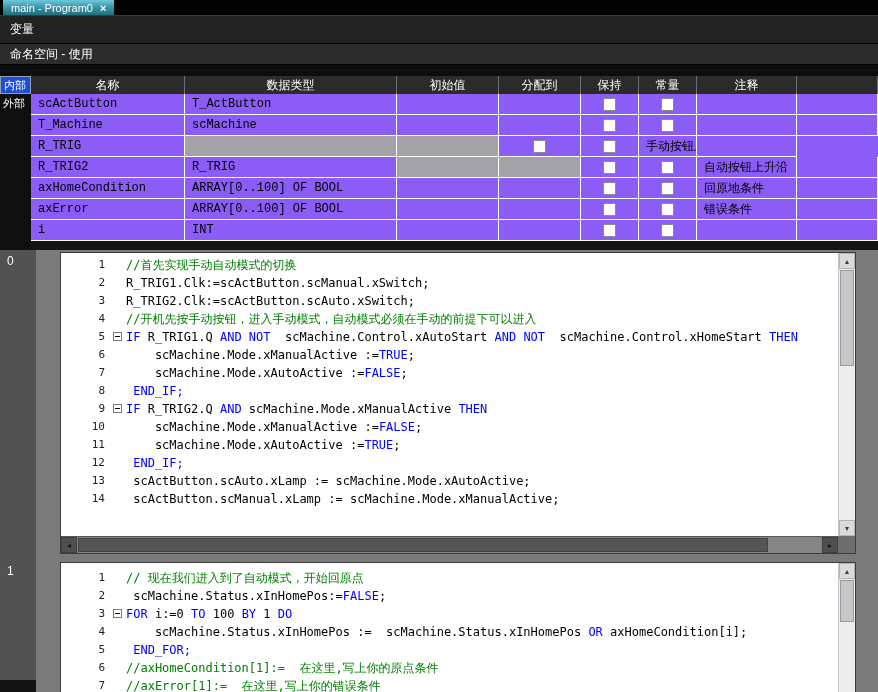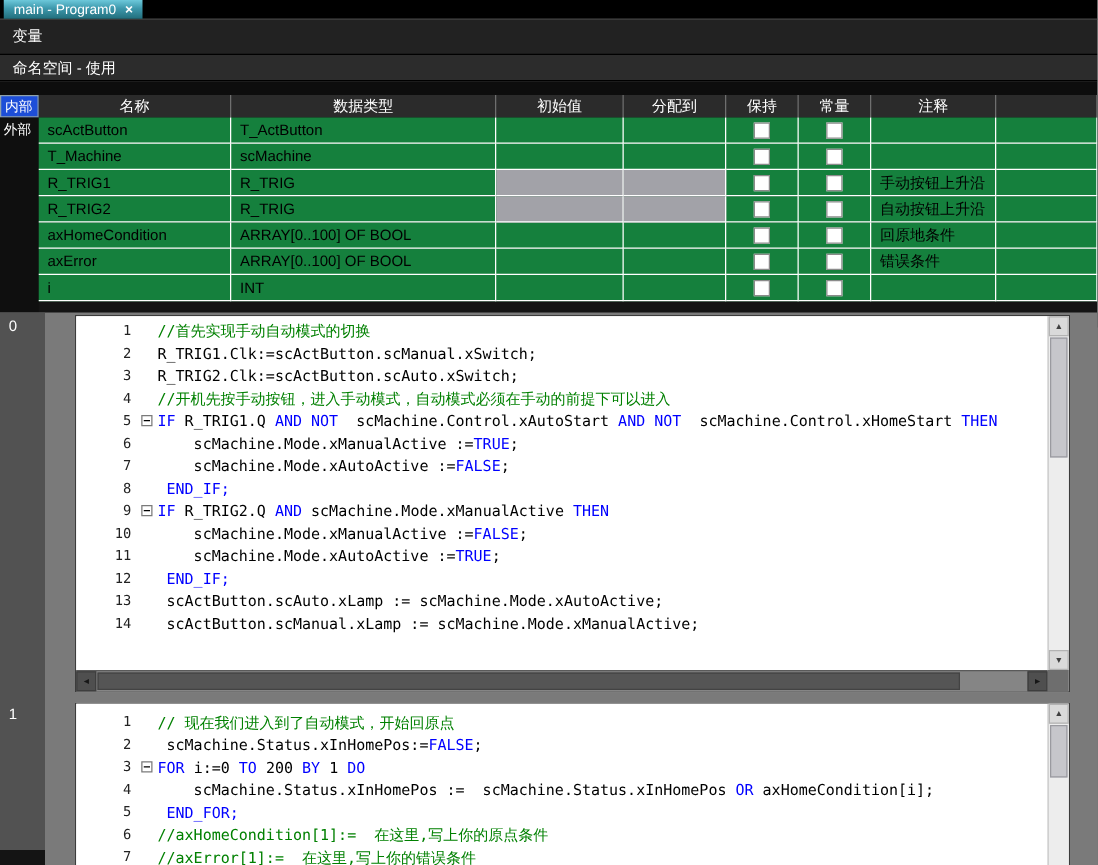--- a/index.html
+++ b/index.html
@@ -25,21 +25,21 @@
   .table-panel { position:relative; height:186px; background:#141414; }
   .side-strip { position:absolute; left:0; top:0; width:31px; height:100%; background:#0f0f0f; }
   .side-tab { height:18px; color:#fff; font-size:11px; display:flex; align-items:center; padding-left:3px;
               background:#0f0f0f; white-space:nowrap; overflow:hidden; }
   .side-tab.selected { background:#1d4ed8; border:1px solid #8fa2aa; height:18px; }
   .grid-area { position:absolute; left:31px; top:0; right:0; }
   .thead, .trow { display:grid; grid-template-columns:154px 212px 102px 82px 58px 58px 100px 1fr; }
   .thead { height:18px; background:#2b2b2b; }
   .hcell { color:#fff; font-size:12px; display:flex; align-items:center; justify-content:center;
            border-right:1px solid #6f6f6f; overflow:hidden; white-space:nowrap; }
-  .trow { height:21px; background:#15803d; }
+  .trow { height:21px; background:#8b5cf6;font-family:Liberation Mono, monospace; }
   .tcell { font-size:12px; color:#000; display:flex; align-items:center; padding-left:7px;
            border-right:1px solid #fff; border-bottom:1px solid #fff; overflow:hidden; white-space:nowrap; }
   .tcell.center { justify-content:center; padding-left:0; }
   .tcell.disabled { background:#a2a2a8; }
   .cb { width:13px; height:13px; background:#fff; border:1px solid #8b8b8b; display:inline-block; }
 
   
   .workspace { position:absolute; left:0; top:250px; width:878px; height:442px; background:#7a7a7a; overflow:hidden; }
   .label-strip { position:absolute; left:0; top:0; width:36px; height:100%; background:#525252; }
   .sec-label { position:absolute; left:7px; color:#fff; font-size:12px; }
@@ -139,21 +139,20 @@
             <div class="tcell center">
               <span class="cb"></span>
             </div>
             <div class="tcell center">
               <span class="cb"></span>
             </div>
             <div class="tcell"></div>
             <div class="tcell"></div>
           </div>
           <div class="trow">
-            <div class="tcell">R_TRIG1</div>
             <div class="tcell">R_TRIG</div>
             <div class="tcell disabled"></div>
             <div class="tcell disabled"></div>
             <div class="tcell center">
               <span class="cb"></span>
             </div>
             <div class="tcell center">
               <span class="cb"></span>
             </div>
             <div class="tcell">手动按钮上升沿</div>
@@ -251,21 +250,21 @@
         <div class="hthumb"></div>
         <div class="hsb-btn hsb-right">►</div>
       </div>
       <div class="corner"></div>
     </div>
 
     <div class="editor" id="editor1">
       <div class="code-pane code-lines">
           <div class="cline"><span class="lnum">1</span><span class="gutter"></span><span class="ctext"><span class="tk-c">// 现在我们进入到了自动模式，开始回原点</span></span></div>
           <div class="cline"><span class="lnum">2</span><span class="gutter"></span><span class="ctext"><span class="tk-p"> scMachine.Status.xInHomePos:=</span><span class="tk-k">FALSE</span><span class="tk-p">;</span></span></div>
-          <div class="cline"><span class="lnum">3</span><span class="gutter"><span class="fold"></span></span><span class="ctext"><span class="tk-k">FOR</span><span class="tk-p"> i:=0 </span><span class="tk-k">TO</span><span class="tk-p"> 200 </span><span class="tk-k">BY</span><span class="tk-p"> 1 </span><span class="tk-k">DO</span></span></div>
+          <div class="cline"><span class="lnum">3</span><span class="gutter"><span class="fold"></span></span><span class="ctext"><span class="tk-k">FOR</span><span class="tk-p"> i:=0 </span><span class="tk-k">TO</span><span class="tk-p"> 100 </span><span class="tk-k">BY</span><span class="tk-p"> 1 </span><span class="tk-k">DO</span></span></div>
           <div class="cline"><span class="lnum">4</span><span class="gutter"></span><span class="ctext"><span class="tk-p">    scMachine.Status.xInHomePos :=  scMachine.Status.xInHomePos </span><span class="tk-k">OR</span><span class="tk-p"> axHomeCondition[i];</span></span></div>
           <div class="cline"><span class="lnum">5</span><span class="gutter"></span><span class="ctext"><span class="tk-k"> END_FOR;</span></span></div>
           <div class="cline"><span class="lnum">6</span><span class="gutter"></span><span class="ctext"><span class="tk-c">//axHomeCondition[1]:=  在这里,写上你的原点条件</span></span></div>
           <div class="cline"><span class="lnum">7</span><span class="gutter"></span><span class="ctext"><span class="tk-c">//axError[1]:=  在这里,写上你的错误条件</span></span></div>
         </div>
       <div class="vscroll">
         <div class="sb-btn sb-up">▲</div>
         <div class="vthumb"></div>
 
       </div>

